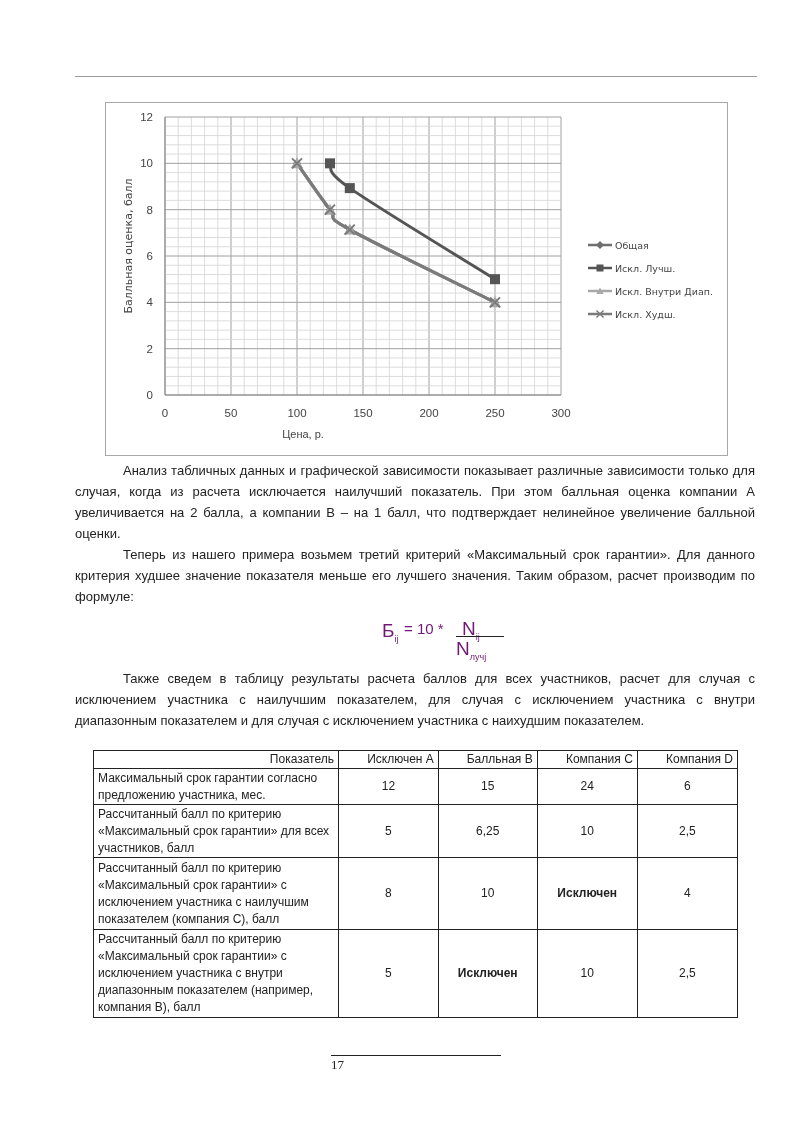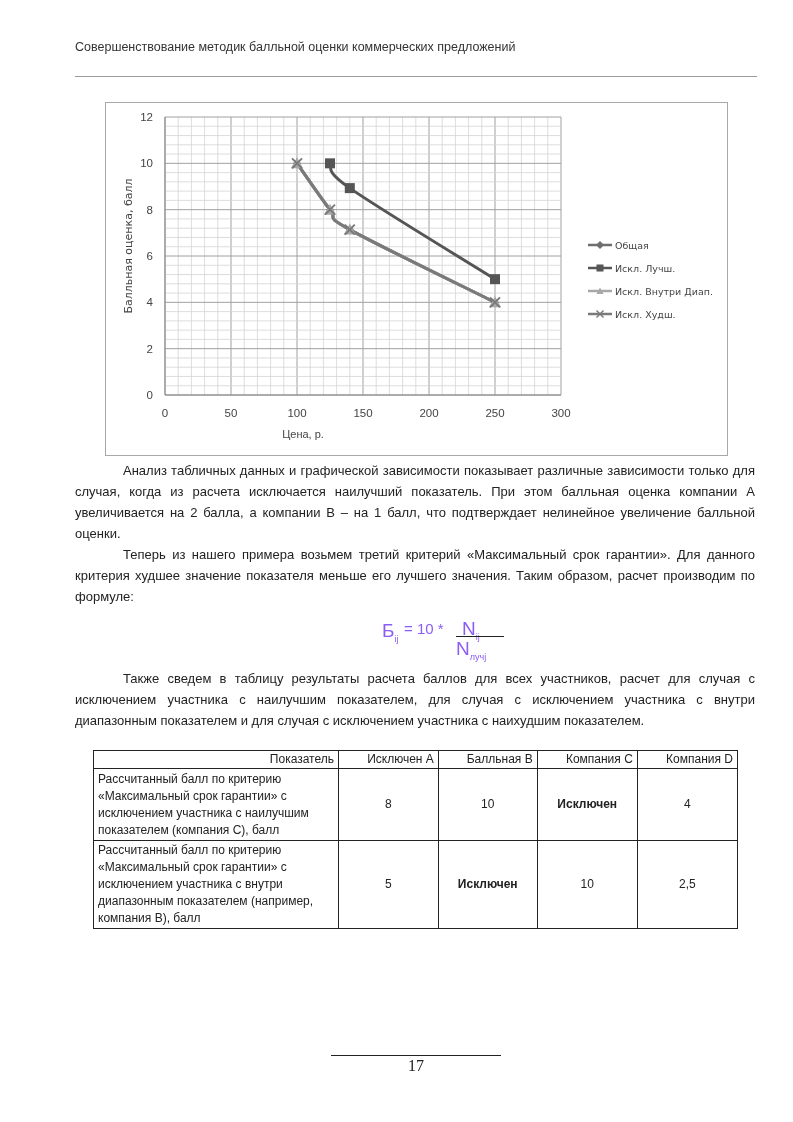--- a/index.html
+++ b/index.html
@@ -3,41 +3,40 @@
 <meta charset="utf-8">
 <style>
   html, body { margin: 0; padding: 0; background: #ffffff; }
   body { width: 793px; height: 1122px; position: relative; overflow: hidden; font-family: "DejaVu Sans", sans-serif; color: #222; }
   .header { position: absolute; left: 75px; top: 38px; width: 682px; font-size: 12.5px; line-height: 19px; color: #333; font-family: "Liberation Sans", sans-serif; }
   .header-rule { position: absolute; left: 75px; top: 76px; width: 682px; height: 1px; background: #9a9a9a; }
   .chart-box { position: absolute; left: 105px; top: 102px; width: 621px; height: 352px; border: 1px solid #a8a8a8; background: #fff; }
   .chart-box svg { position: absolute; left: 0; top: 0; }
   .para { position: absolute; left: 75px; width: 680px; font-family: "Liberation Sans", sans-serif; font-size: 13px; line-height: 21px; text-align: justify; color: #222; }
   .para .ind { display: inline-block; width: 48px; }
-  .formula { position: absolute; left: 382px; top: 606px; width: 130px; height: 56px; font-family: "Liberation Sans", sans-serif; color: #8b5cf6; }
+  .formula { position: absolute; left: 382px; top: 606px; width: 130px; height: 56px; font-family: "Liberation Sans", sans-serif; color: #701a75; }
   .f-b { position: absolute; left: 0; top: 14px; font-size: 19px; }
   .f-sub { font-size: 9px; }
   .f-eq { position: absolute; left: 22px; top: 14px; font-size: 15px; white-space: nowrap; }
   .f-num { position: absolute; left: 80px; top: 12px; font-size: 19px; }
   .f-line { position: absolute; left: 74px; top: 30px; width: 48px; height: 1px; background: #222; }
   .f-den { position: absolute; left: 74px; top: 32px; font-size: 19px; white-space: nowrap; }
   table.data { position: absolute; left: 93px; top: 750px; width: 645px; border-collapse: collapse; font-family: "Liberation Sans", sans-serif; font-size: 12px; line-height: 17px; color: #222; }
   table.data th, table.data td { border: 1px solid #222; padding: 0 4px; font-weight: normal; }
   table.data th { text-align: right; height: 17px; }
   table.data td { text-align: center; vertical-align: middle; }
   table.data td.lbl { text-align: left; width: 236px; }
   table.data td.excl { font-weight: bold; }
   .footer-rule { position: absolute; left: 331px; top: 1055px; width: 170px; height: 1px; background: #222; }
-  .page-num { position: absolute; left: 331px; top: 1057px; width: 170px; text-align: center; font-family: "Liberation Serif", serif; font-size: 16px; color: #222; }
+  .page-num { position: absolute; left: 331px; top: 1057px; width: 170px; text-align: left; font-family: "Liberation Serif", serif; font-size: 13px; color: #222; }
 </style>
 </head>
 <body>
 
 <div class="header">
-  <div>Совершенствование методик балльной оценки коммерческих предложений</div>
 </div>
 <div class="header-rule"></div>
 
 <div class="chart-box">
   <svg id="chart" width="621" height="352" xmlns="http://www.w3.org/2000/svg">
       <line x1="59" y1="14" x2="59" y2="292" stroke="#a0a0a0" stroke-width="1"></line>
       <line x1="72.2" y1="14" x2="72.2" y2="292" stroke="#d4d4d4" stroke-width="0.8"></line>
       <line x1="85.4" y1="14" x2="85.4" y2="292" stroke="#d4d4d4" stroke-width="0.8"></line>
       <line x1="98.6" y1="14" x2="98.6" y2="292" stroke="#d4d4d4" stroke-width="0.8"></line>
       <line x1="111.8" y1="14" x2="111.8" y2="292" stroke="#d4d4d4" stroke-width="0.8"></line>
@@ -182,20 +181,34 @@
   <thead>
     <tr>
       <th>Показатель</th>
       <th>Исключен А</th>
       <th>Балльная В</th>
       <th>Компания С</th>
       <th>Компания D</th>
     </tr>
   </thead>
   <tbody>
+    <tr style="height:36px;">
+      <td class="lbl">Максимальный срок гарантии согласно предложению участника, мес.</td>
+      <td>12</td>
+      <td>15</td>
+      <td>24</td>
+      <td>6</td>
+    </tr>
+    <tr style="height:53px;">
+      <td class="lbl">Рассчитанный балл по критерию «Максимальный срок гарантии» для всех участников, балл</td>
+      <td>5</td>
+      <td>6,25</td>
+      <td>10</td>
+      <td>2,5</td>
+    </tr>
     <tr style="height:72px;">
       <td class="lbl">Рассчитанный балл по критерию «Максимальный срок гарантии» с исключением участника с наилучшим показателем (компания С), балл</td>
       <td>8</td>
       <td>10</td>
       <td class="excl">Исключен</td>
       <td>4</td>
     </tr>
     <tr style="height:88px;">
       <td class="lbl">Рассчитанный балл по критерию «Максимальный срок гарантии» с исключением участника с внутри диапазонным показателем (например, компания В), балл</td>
       <td>5</td>

